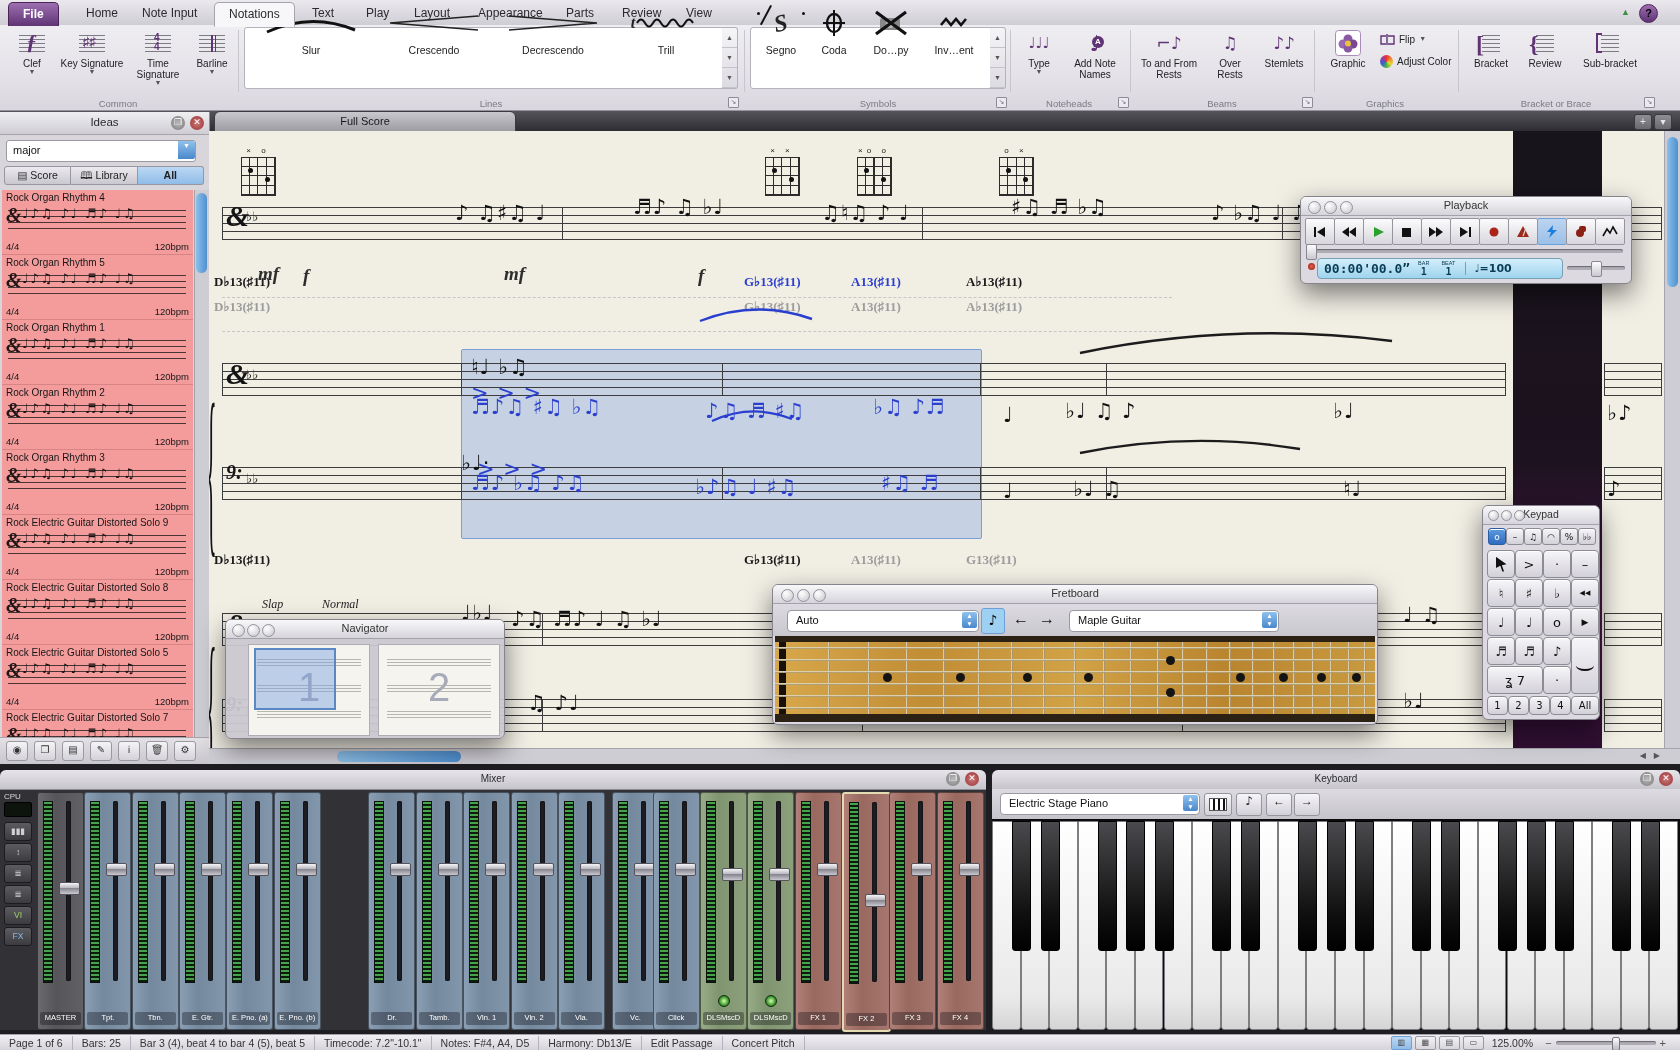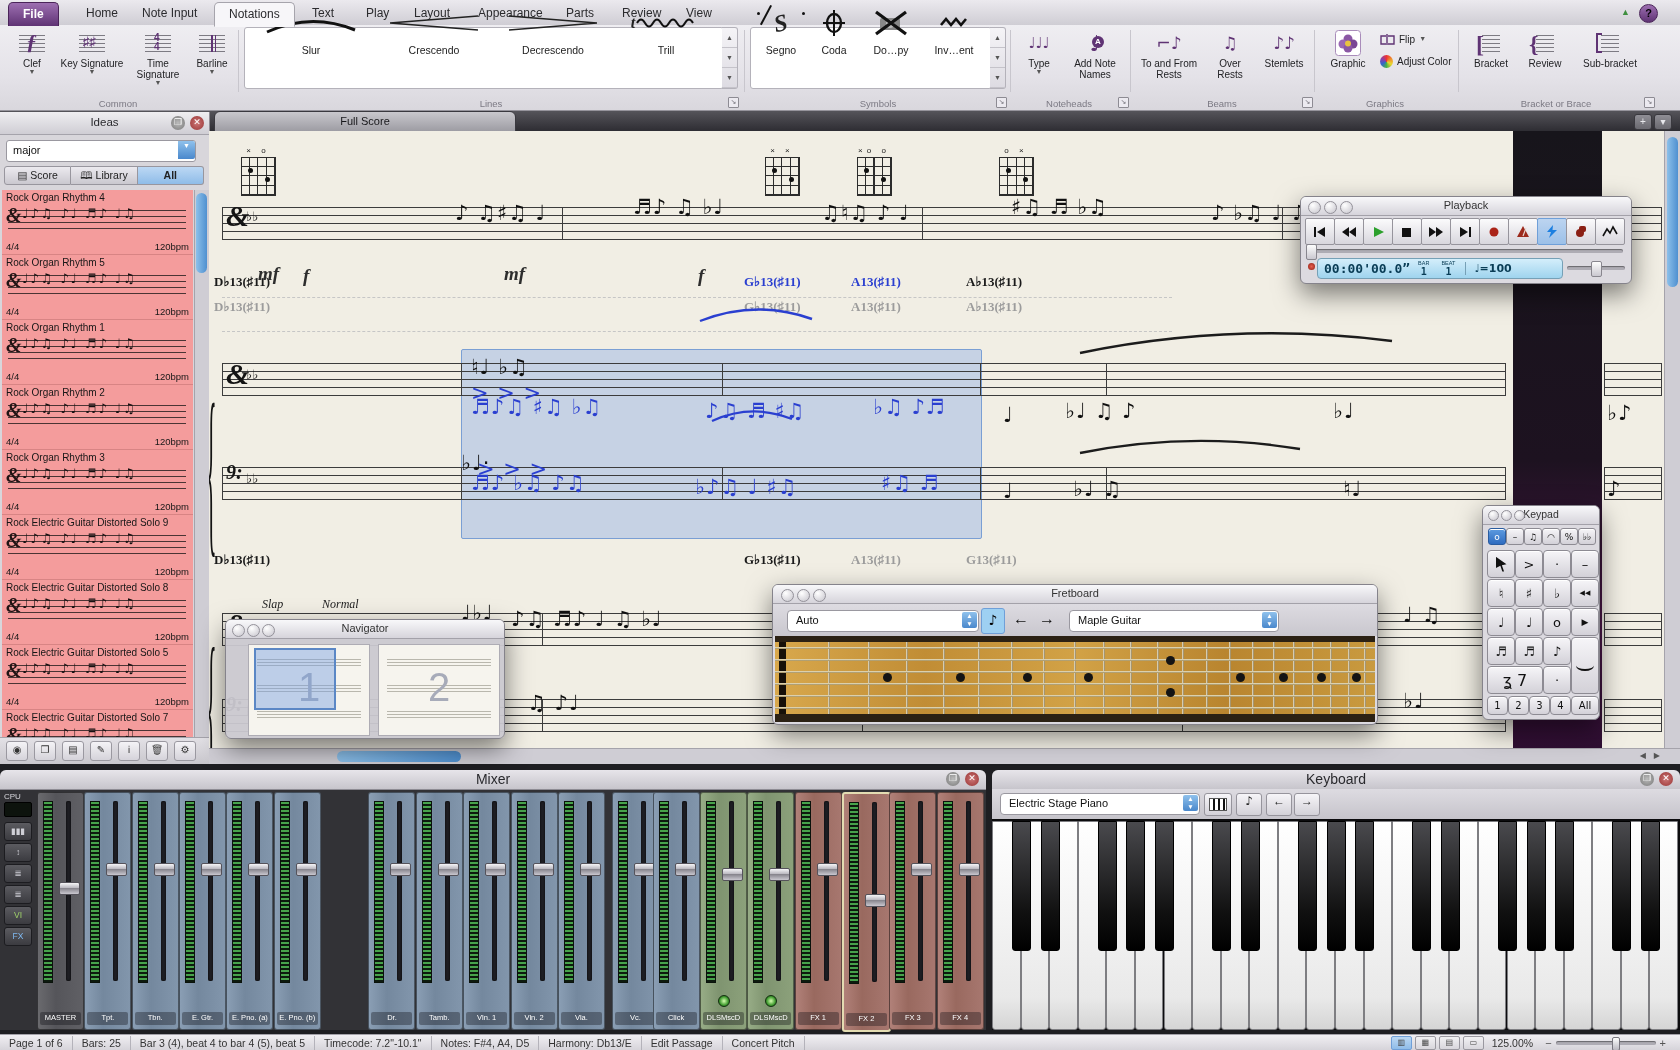--- a/index.html
+++ b/index.html
@@ -98,21 +98,21 @@
 .fret{position:absolute;top:0;width:2px;height:100%;background:linear-gradient(90deg,#efe6cf,#8d7a4e)}
 .fstring{position:absolute;left:0;width:100%;height:2px;background:linear-gradient(#f2e8c8,#9a8757)}
 .fdot{position:absolute;width:9px;height:9px;border-radius:50%;background:#141414}
 
 .navpage{position:absolute;width:120px;height:90px;background:#f6f4ee;border:1px solid #aeacb4}
 .navnum{position:absolute;width:100%;text-align:center;font-size:40px;color:#a7abb9;top:20px}
 .navsys{position:absolute;left:8px;width:104px;height:9px;background:repeating-linear-gradient(180deg,#b9b7ad 0 1px,transparent 1px 3px)}
 #navview{position:absolute;background:rgba(120,160,225,.45);border:2px solid #5b87c5}
 
 #mixer{position:absolute;left:0;top:770px;width:986px;height:260px;background:#323236;border-radius:6px 6px 0 0}
-.phead{position:absolute;left:0;top:0;width:100%;height:19px;background:linear-gradient(#e7e5ea,#c7c5cc);border-radius:6px 6px 0 0;border-bottom:1px solid #8e8c94;text-align:center;font-size:14px;color:#2a2a2e;line-height:18px}
+.phead{position:absolute;left:0;top:0;width:100%;height:19px;background:linear-gradient(#e7e5ea,#c7c5cc);border-radius:6px 6px 0 0;border-bottom:1px solid #8e8c94;text-align:center;font-size:10px;color:#2a2a2e;line-height:18px}
 .strip{position:absolute;top:22px;width:45px;height:236px;border-radius:3px;border:1px solid rgba(0,0,0,.45)}
 .strip.selected{border:2px solid #e3dcb2}
 .strip .meter{position:absolute;left:5px;top:8px;width:8px;height:180px;background:repeating-linear-gradient(180deg,#47a34b 0 2px,#0d1a0e 2px 4px);border:1px solid #0a120b}
 .strip .track{position:absolute;left:28px;top:8px;width:5px;height:180px;background:#1d1d22;border-radius:2px;box-shadow:0 0 2px #000 inset}
 .strip .fthumb{position:absolute;left:21px;width:19px;height:11px;background:linear-gradient(#f5f5f7,#b9b7bf 45%,#88868e 50%,#cac8d0);border:1px solid #55535b;border-radius:2px}
 .strip .slabel{position:absolute;left:2px;right:2px;bottom:4px;height:13px;background:rgba(12,12,16,.35);border-radius:2px;color:#fff;font-size:7.5px;text-align:center;line-height:12px;white-space:nowrap;overflow:hidden}
 .strip .iodot{position:absolute;left:17px;bottom:22px;width:10px;height:10px;border-radius:50%;background:radial-gradient(#d6ffb0,#3f9a2f 60%,#1d4a16);border:1px solid #12300e}
 .mside-btn{position:absolute;left:4px;width:26px;height:17px;background:linear-gradient(#5b5b60,#3b3b40);border:1px solid #1c1c20;border-radius:3px;color:#cfcfd6;font-size:8.5px;text-align:center;line-height:16px}
 
 #kbd{position:absolute;left:992px;top:770px;width:688px;height:260px;background:#3a3a3e;border-radius:6px 6px 0 0}
@@ -852,21 +852,21 @@
         <div class="kkey" style="left: 4px; top: 84px; width: 26px; height: 26px; font-size: 13px;">♩</div>
         <div class="kkey" style="left: 32px; top: 84px; width: 26px; height: 26px; font-size: 13px;">♩</div>
         <div class="kkey" style="left: 60px; top: 84px; width: 26px; height: 26px; font-size: 13px;">o</div>
         <div class="kkey" style="left: 88px; top: 84px; width: 26px; height: 26px; font-size: 9px;">▶</div>
         <div class="kkey" style="left: 4px; top: 113px; width: 26px; height: 26px; font-size: 13px;">♬</div>
         <div class="kkey" style="left: 32px; top: 113px; width: 26px; height: 26px; font-size: 13px;">♬</div>
         <div class="kkey" style="left: 60px; top: 113px; width: 26px; height: 26px; font-size: 13px;">♪</div>
         <div class="kkey" style="left: 88px; top: 113px; width: 26px; height: 55px; font-size: 13px;">
           <div class="tie-shape"></div>
         </div>
-        <div class="kkey" style="left: 4px; top: 142px; width: 54px; height: 26px; font-size: 16px;">ʓ 7</div>
+        <div class="kkey" style="left: 4px; top: 142px; width: 54px; height: 26px; font-size: 13px;">ʓ 7</div>
         <div class="kkey" style="left: 60px; top: 142px; width: 26px; height: 26px; font-size: 13px;">·</div>
         <div class="kkey" style="left: 4px; top: 172px; width: 19px; height: 17px; font-size: 10px;">1</div>
         <div class="kkey" style="left: 25px; top: 172px; width: 19px; height: 17px; font-size: 10px;">2</div>
         <div class="kkey" style="left: 46px; top: 172px; width: 19px; height: 17px; font-size: 10px;">3</div>
         <div class="kkey" style="left: 67px; top: 172px; width: 19px; height: 17px; font-size: 10px;">4</div>
         <div class="kkey" style="left: 88px; top: 172px; width: 26px; height: 17px; font-size: 10px;">All</div>
       </div>
   </div>
 
   <div id="mixer">

